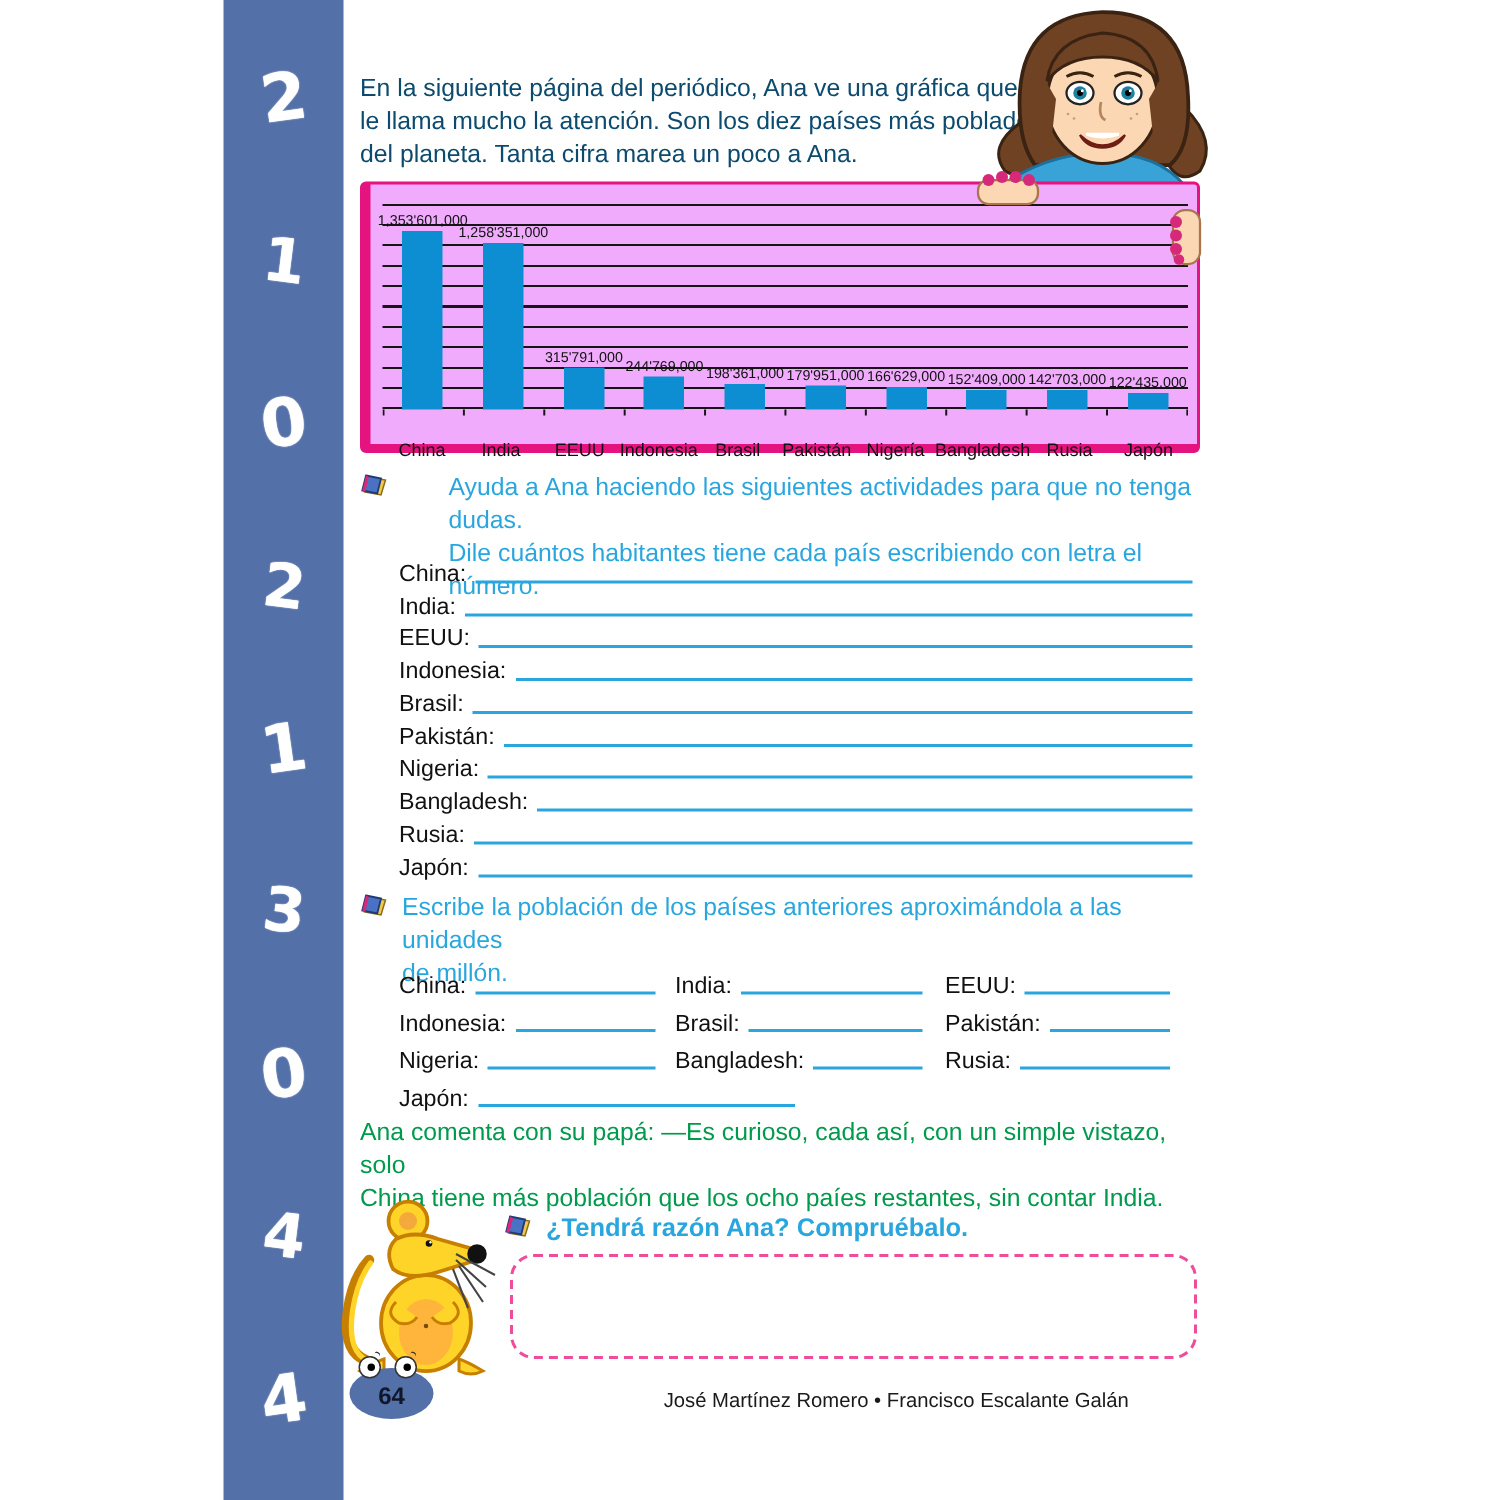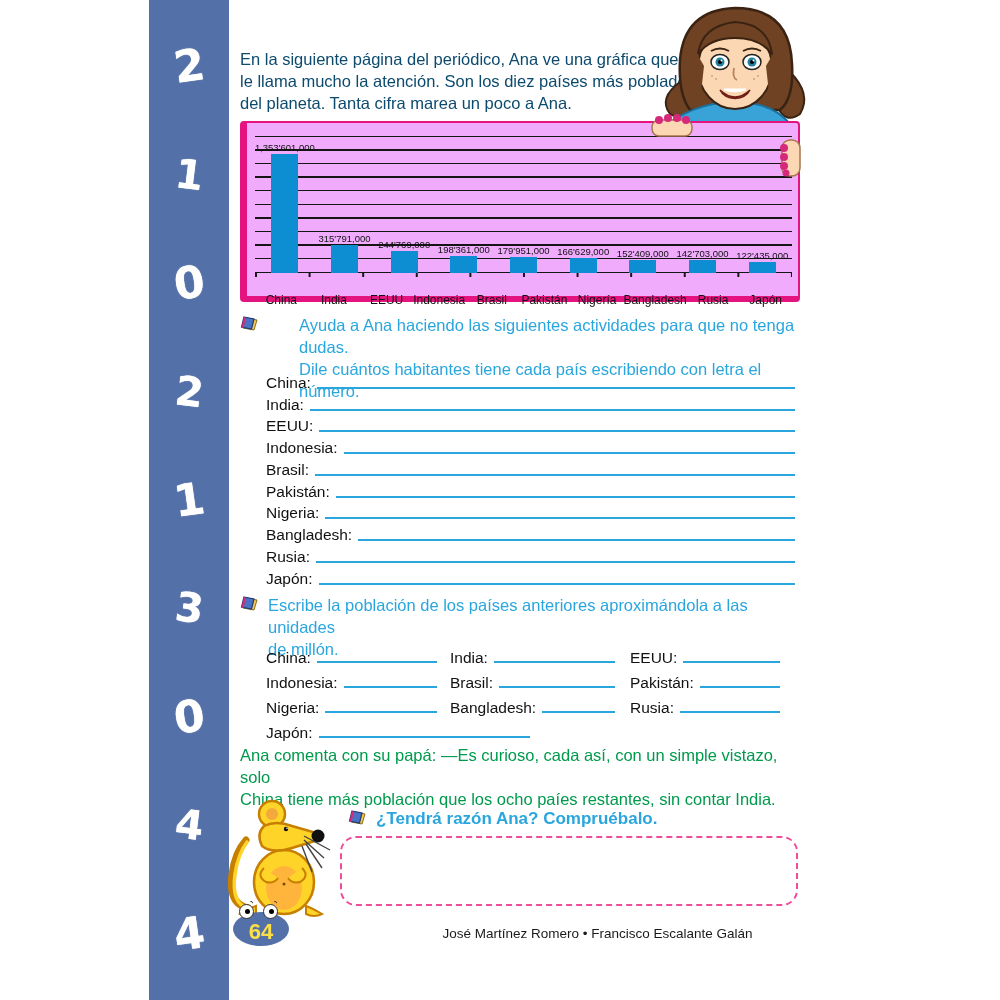--- a/index.html
+++ b/index.html
@@ -65,21 +65,21 @@
   
   .comment { position:absolute; left:240px; top:744px; width:565px;
              color:#009a4d; font-size:16.5px; line-height:22px; white-space:pre-line; }
 
   
   .mouse { position:absolute; left:226px; top:796px; }
   .answer-box { position:absolute; left:340px; top:836px; width:458px; height:70px;
                 border:2px dashed #ee4d9b; border-radius:16px; background:#fff; }
   .page-blob { position:absolute; left:233px; top:912px; width:56px; height:34px;
                background:#5470a8; border-radius:50%; text-align:center; }
-  .page-blob .num { font-size:22px; font-weight:bold; color:#fde047; line-height:40px; }
+  .page-blob .num { font-size:16px; font-weight:bold; color:#0f172a; line-height:40px; }
   .eye { position:absolute; top:-8px; width:15px; height:15px; background:#fff;
          border:1.5px solid #333; border-radius:50%; }
   .eye.l { left:6px; } .eye.r { left:30px; }
   .eye::after { content:""; position:absolute; left:5px; top:4px; width:5px; height:5px;
                 background:#000; border-radius:50%; }
   .eye::before { content:""; position:absolute; left:9px; top:-4px; width:4px; height:4px;
                  border-top:1.5px solid #333; border-radius:50%; transform:rotate(30deg); }
   .authors { position:absolute; left:400px; top:926px; width:395px; text-align:center;
              font-size:13.5px; color:#1a1a1a; }
 </style>
@@ -147,20 +147,24 @@
       <circle cx="8" cy="35" r="3.5" fill="#d6297a"></circle>
   </svg>
 
   <div class="chart-box">
     <div class="plot">
         <div class="slot">
           <div class="vlabel">1,353'601,000</div>
           <div class="bar" style="height: 119px; background: rgb(13, 142, 211);"></div>
         </div>
         <div class="slot">
+          <div class="vlabel">1,258'351,000</div>
+          <div class="bar" style="height: 111px; background: rgb(13, 142, 211);"></div>
+        </div>
+        <div class="slot">
           <div class="vlabel">315'791,000</div>
           <div class="bar" style="height: 28px; background: rgb(13, 142, 211);"></div>
         </div>
         <div class="slot">
           <div class="vlabel">244'769,000</div>
           <div class="bar" style="height: 22px; background: rgb(13, 142, 211);"></div>
         </div>
         <div class="slot">
           <div class="vlabel">198'361,000</div>
           <div class="bar" style="height: 17px; background: rgb(13, 142, 211);"></div>
@@ -327,21 +331,21 @@
     <circle cx="46" cy="18" r="6" fill="#f3a93c"></circle>
     <path d="M38 30 Q30 38 36 50 Q46 58 66 52 L92 44 Q98 42 94 38 L66 30 Q50 24 38 30 Z" fill="#ffd428" stroke="#c77f00" stroke-width="2.5"></path>
     <circle cx="92" cy="40" r="6.5" fill="#111"></circle>
     <circle cx="60" cy="33" r="2.2" fill="#111"></circle>
       <circle cx="61" cy="32.2" r="0.8" fill="#fff"></circle>
     <path d="M78 44 L98 62 M80 48 L96 72 M76 50 L86 76 M78 40 L104 54" stroke="#444" stroke-width="1.4"></path>
     <path d="M38 72 Q30 80 40 86 Q48 88 52 82" fill="#ffd428" stroke="#c77f00" stroke-width="2"></path>
     <path d="M76 72 Q84 80 74 86 Q66 88 62 82" fill="#ffd428" stroke="#c77f00" stroke-width="2"></path>
   </svg>
 
-  <div class="act-head" style="left:348px; top:808px;">
+  <div class="act-head" style="left:336px; top:808px;">
     <svg class="book" width="20" height="18" viewBox="0 0 20 18">
       <path d="M6 2 L17 4 L14 14 L3 12 Z" fill="#f2c94c" stroke="#8a6d1a" stroke-width="1"></path>
       <path d="M4 1 L14 3 L11.5 13 L1.5 11 Z" fill="#4a72c4" stroke="#203a77" stroke-width="1.2"></path>
       <path d="M4 1 L6 2 L3.5 12 L1.5 11 Z" fill="#d6297a"></path>
     </svg>
     <div class="act-text" style="font-size:17px; font-weight:bold;">¿Tendrá razón Ana? Compruébalo.</div>
   </div>
   <div class="answer-box"></div>
 
   <div class="page-blob">

